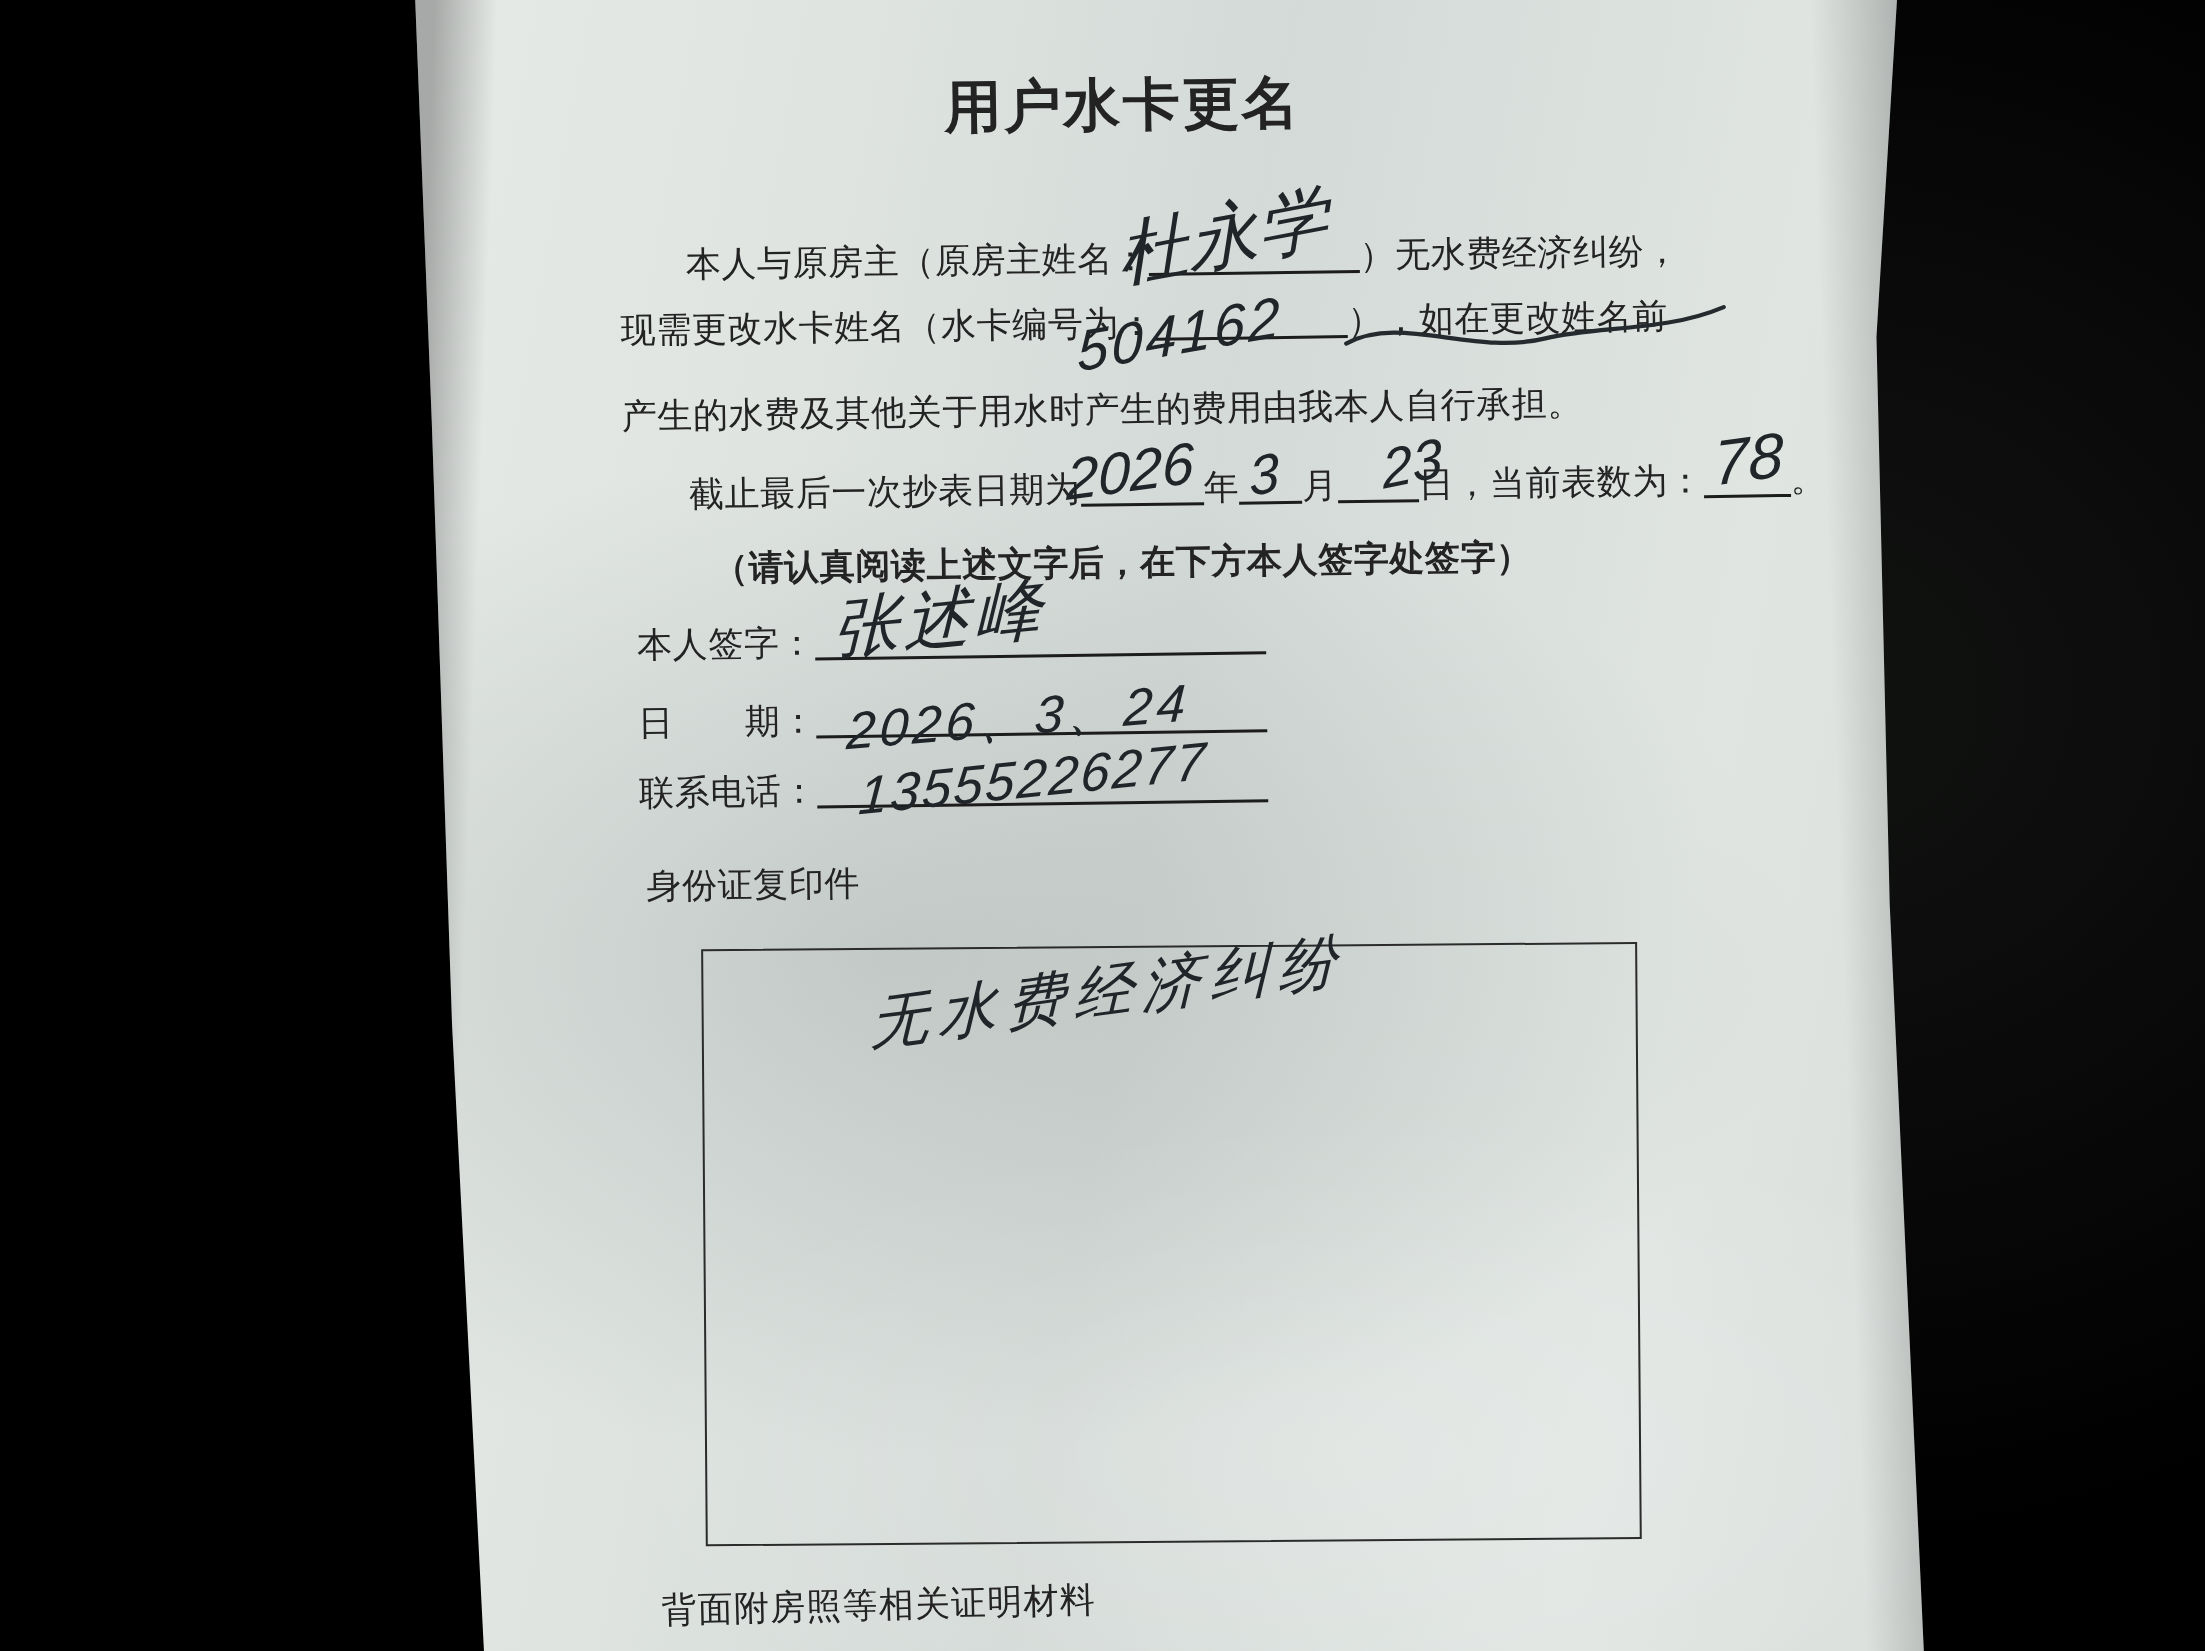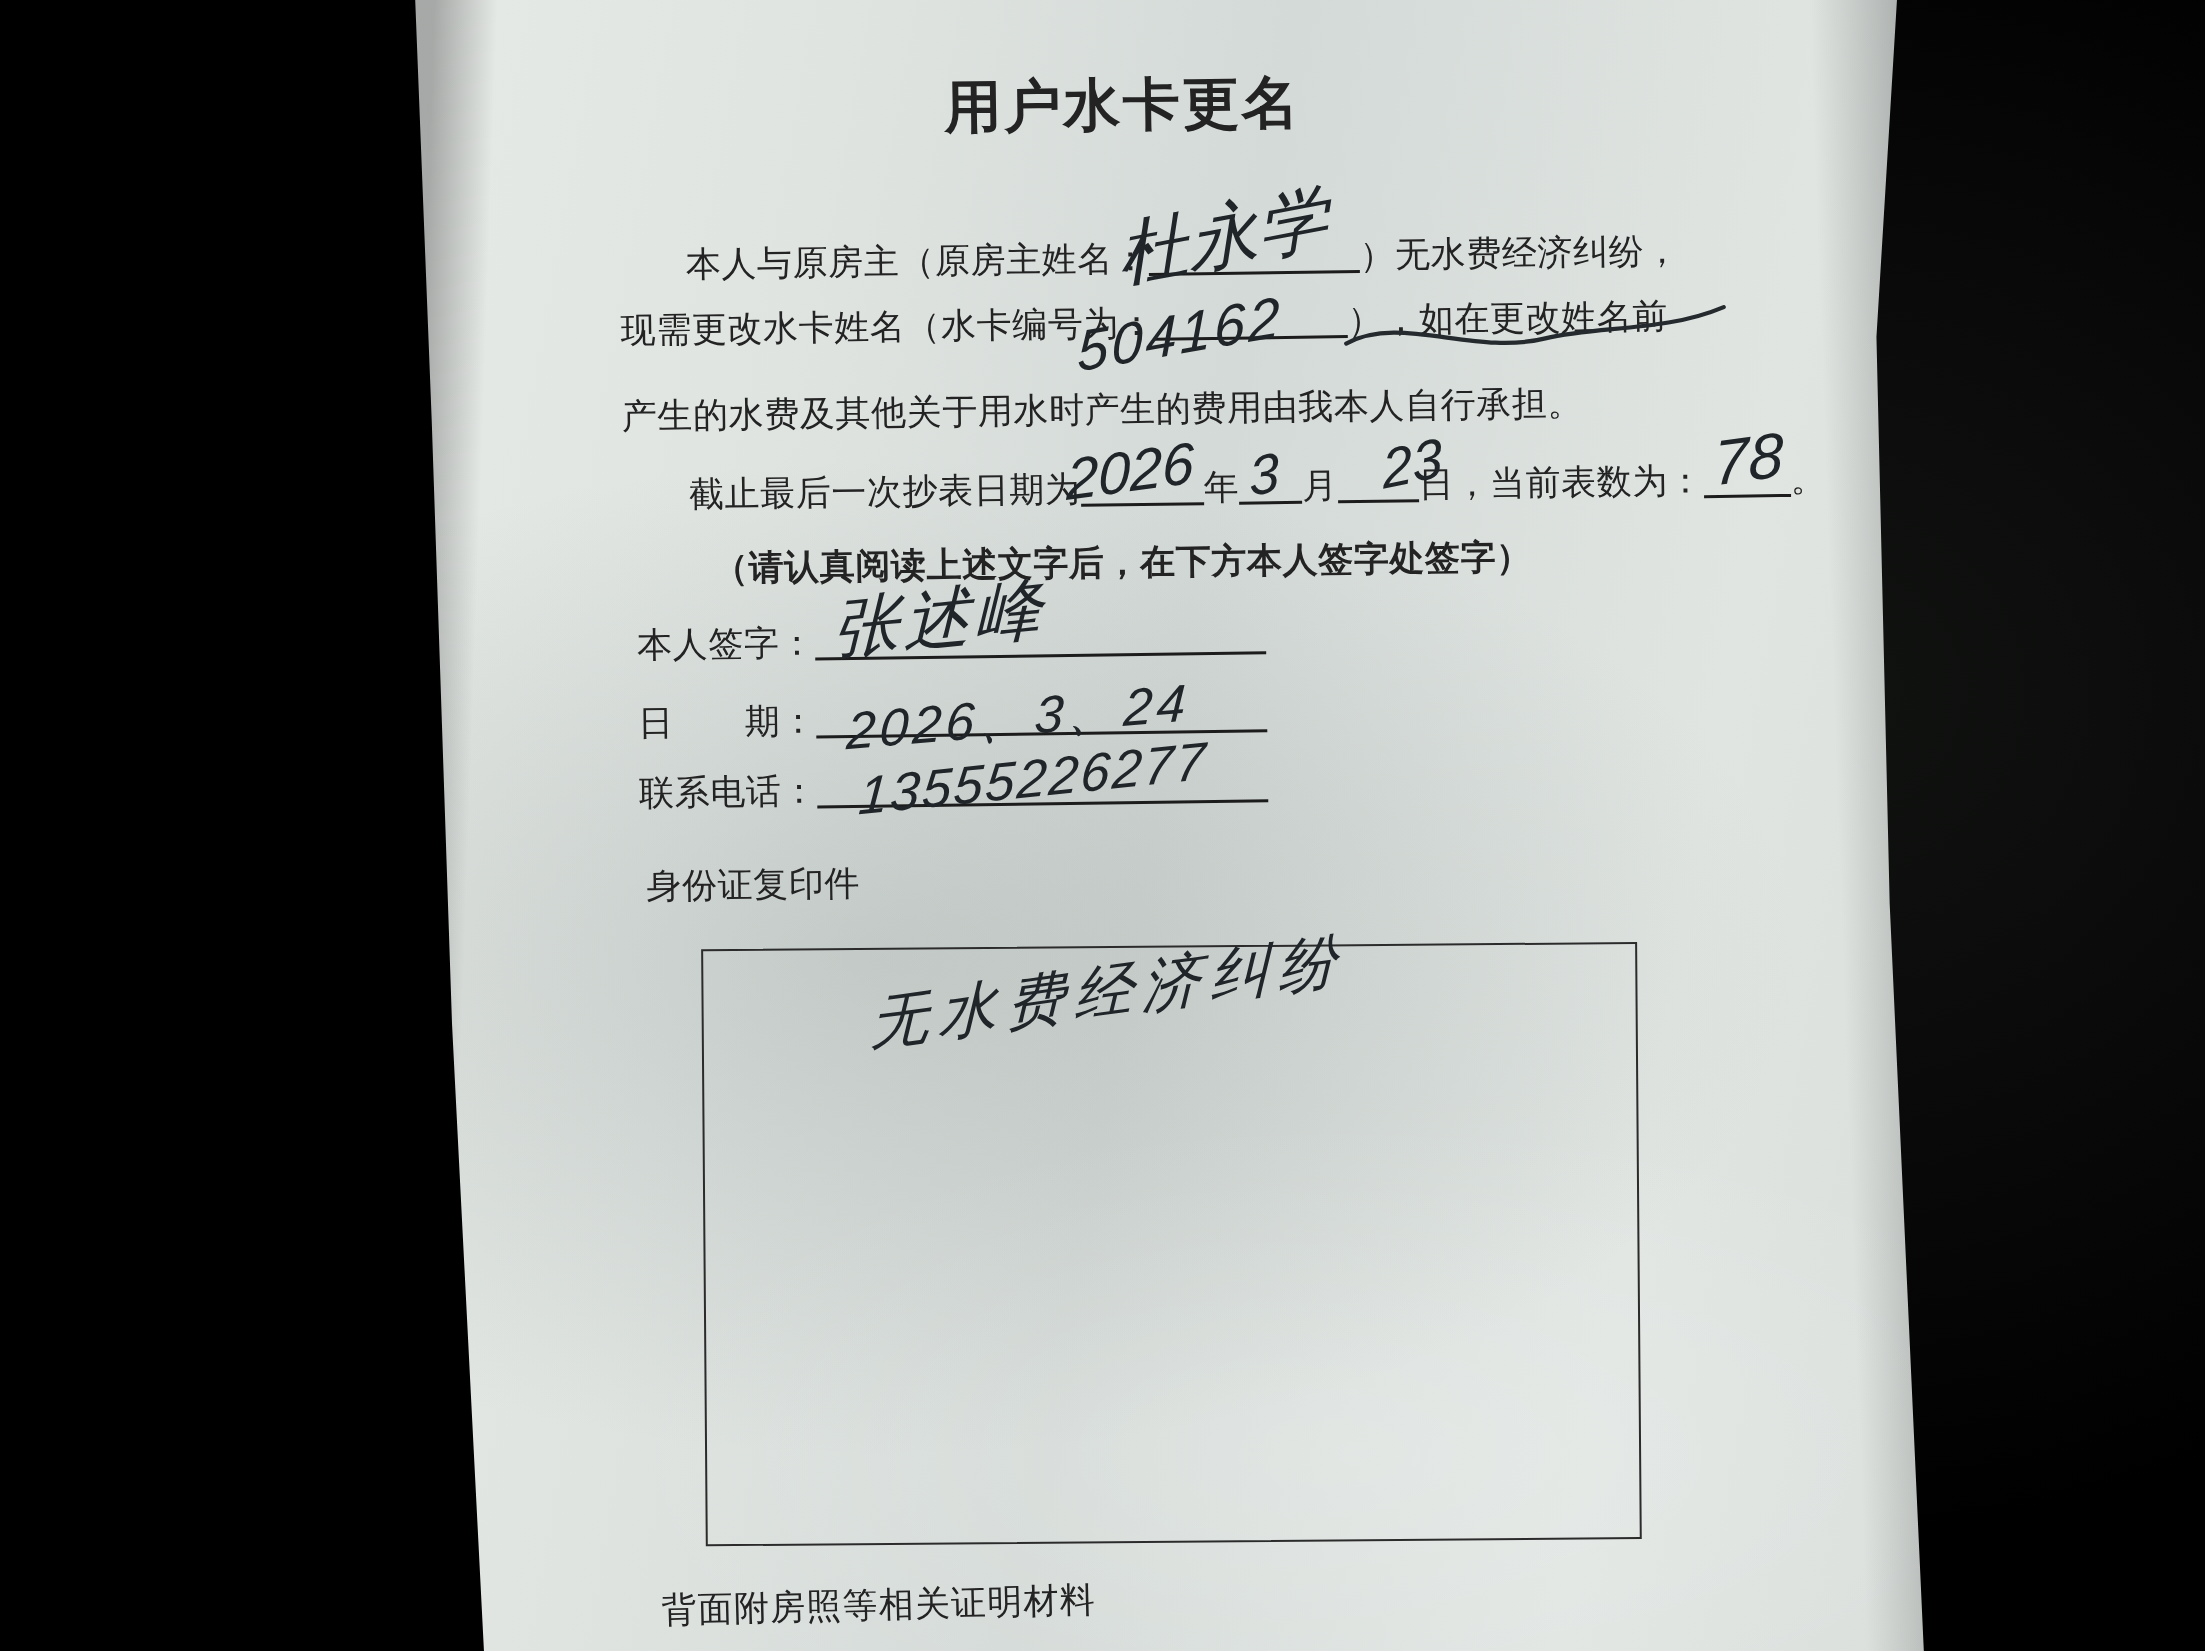--- a/index.html
+++ b/index.html
@@ -25,21 +25,20 @@
   .paper {
     position: absolute;
     inset: 0;
     clip-path: polygon(18.83% 0%, 86.03% 0%, 85.10% 20.4%, 85.70% 54.7%, 87.25% 100%, 21.95% 100%, 20.50% 62%, 19.58% 25.5%);
     background:
       linear-gradient(92deg, rgba(0,0,0,0.28) 19.2%, rgba(0,0,0,0) 22%),
       linear-gradient(268deg, rgba(0,0,0,0.24) 13.2%, rgba(0,0,0,0) 17.5%),
       radial-gradient(58% 42% at 40% 58%, rgba(110,122,118,0.22), rgba(0,0,0,0) 72%),
       radial-gradient(50% 30% at 62% 88%, rgba(255,255,255,0.20), rgba(0,0,0,0) 70%),
       linear-gradient(100deg, #eaedea 8%, #dfe4e1 34%, #d4dad7 52%, #e0e5e2 74%, #d7dcd9 94%);
-    border-radius: 25px;
   }
   .content {
     position: absolute;
     inset: 0;
     transform: rotate(-0.8deg);
     transform-origin: 1144px 782px;
     color: #232323;
   }
   .line {
     position: absolute;

